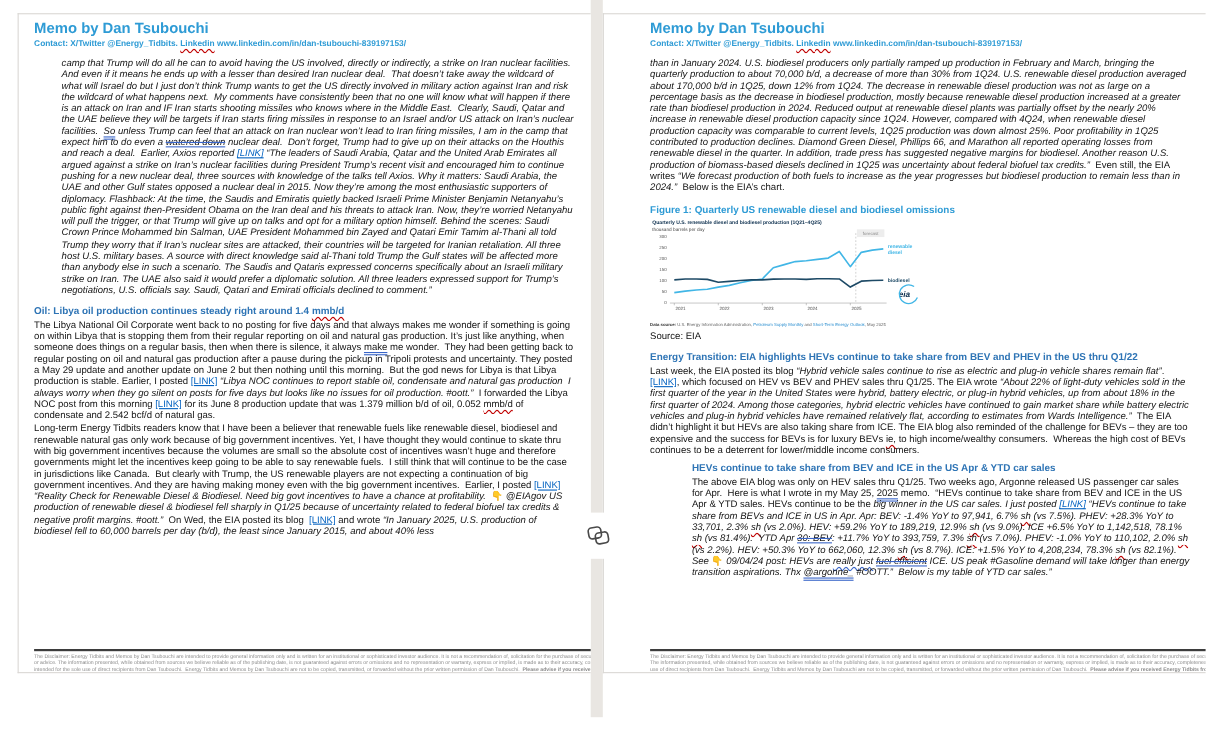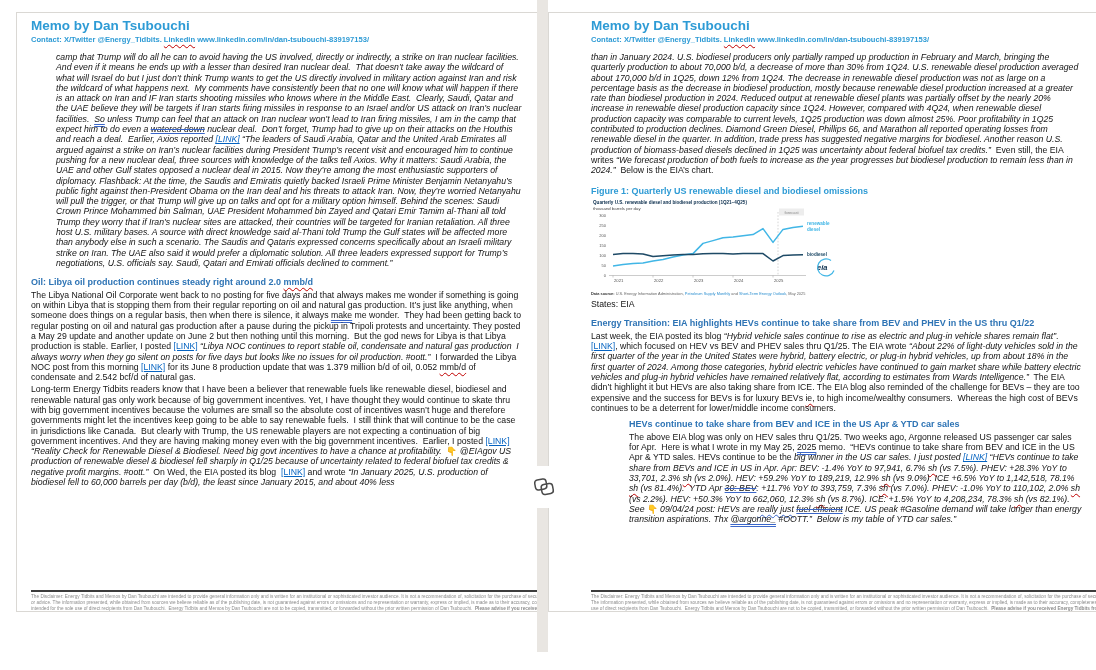--- a/index.html
+++ b/index.html
@@ -48,21 +48,21 @@
 <body>
 
 <div class="stage">
   <div class="seam"></div>
 
   <div class="page page-left">
     <div class="inner">
       <div class="memo-title">Memo by Dan Tsubouchi</div>
       <div class="contact"><span class="seg ">Contact: X/Twitter @Energy_Tidbits. </span><span class="seg rw">Linkedin</span><span class="seg "> www.linkedin.com/in/dan-tsubouchi-839197153/</span></div>
       <div class="body-p quote"><span class="seg it">camp that Trump will do all he can to avoid having the US involved, directly or indirectly, a strike on Iran nuclear facilities.  And even if it means he ends up with a lesser than desired Iran nuclear deal.  That doesn’t take away the wildcard of what will Israel do but I just don’t think Trump wants to get the US directly involved in military action against Iran and risk the wildcard of what happens next.  My comments have consistently been that no one will know what will happen if there is an attack on Iran and IF Iran starts shooting missiles who knows where in the Middle East.  Clearly, Saudi, Qatar and the UAE believe they will be targets if Iran starts firing missiles in response to an Israel and/or US attack on Iran’s nuclear facilities.  </span><span class="seg it bd">So</span><span class="seg it"> unless Trump can feel that an attack on Iran nuclear won’t lead to Iran firing missiles, I am in the camp that expect him to do even a </span><span class="seg it st">watered down</span><span class="seg it"> nuclear deal.  Don’t forget, Trump had to give up on their attacks on the Houthis and reach a deal.  Earlier, Axios reported </span><span class="seg it lk">[LINK]</span><span class="seg it"> “The leaders of Saudi Arabia, Qatar and the United Arab Emirates all argued against a strike on Iran’s nuclear facilities during President Trump’s recent visit and encouraged him to continue pushing for a new nuclear deal, three sources with knowledge of the talks tell Axios. Why it matters: Saudi Arabia, the UAE and other Gulf states opposed a nuclear deal in 2015. Now they’re among the most enthusiastic supporters of diplomacy. Flashback: At the time, the Saudis and Emiratis quietly backed Israeli Prime Minister Benjamin Netanyahu’s public fight against then-President Obama on the Iran deal and his threats to attack Iran. Now, they’re worried Netanyahu will pull the trigger, or that Trump will give up on talks and opt for a military option himself. Behind the scenes: Saudi Crown Prince Mohammed bin Salman, UAE President Mohammed bin Zayed and Qatari Emir Tamim al-Thani all told Trump they worry that if Iran’s nuclear sites are attacked, their countries will be targeted for Iranian retaliation. All three host U.S. military bases. A source with direct knowledge said al-Thani told Trump the Gulf states will be affected more than anybody else in such a scenario. The Saudis and Qataris expressed concerns specifically about an Israeli military strike on Iran. The UAE also said it would prefer a diplomatic solution. All three leaders expressed support for Trump’s negotiations, U.S. officials say. Saudi, Qatari and Emirati officials declined to comment.”</span></div>
-      <div class="sec-h"><span class="seg ">Oil: Libya oil production continues steady right around 2.0 </span><span class="seg rw">mmb/d</span></div>
+      <div class="sec-h"><span class="seg ">Oil: Libya oil production continues steady right around 1.4 </span><span class="seg rw">mmb/d</span></div>
       <div class="body-p"><span class="seg ">The Libya National Oil Corporate went back to no posting for five days and that always makes me wonder if something is going on within Libya that is stopping them from their regular reporting on oil and natural gas production. It’s just like anything, when someone does things on a regular basis, then when there is silence, it always </span><span class="seg bd">make</span><span class="seg "> me wonder.  They had been getting back to regular posting on oil and natural gas production after a pause during the pickup in Tripoli protests and uncertainty. They posted a May 29 update and another update on June 2 but then nothing until this morning.  But the god news for Libya is that Libya production is stable. Earlier, I posted </span><span class="seg lk">[LINK]</span><span class="seg it"> “Libya NOC continues to report stable oil, condensate and natural gas production  I always worry when they go silent on posts for five days but looks like no issues for oil production. #oott.”</span><span class="seg ">  I forwarded the Libya NOC post from this morning </span><span class="seg lk">[LINK]</span><span class="seg "> for its June 8 production update that was 1.379 million b/d of oil, 0.052 </span><span class="seg rw">mmb/d</span><span class="seg "> of condensate and 2.542 bcf/d of natural gas.</span></div>
       <div class="body-p"><span class="seg ">Long-term Energy Tidbits readers know that I have been a believer that renewable fuels like renewable diesel, biodiesel and renewable natural gas only work because of big government incentives. Yet, I have thought they would continue to skate thru with big government incentives because the volumes are small so the absolute cost of incentives wasn’t huge and therefore governments might let the incentives keep going to be able to say renewable fuels.  I still think that will continue to be the case in jurisdictions like Canada.  But clearly with Trump, the US renewable players are not expecting a continuation of big government incentives. And they are having making money even with the big government incentives.  Earlier, I posted </span><span class="seg lk">[LINK]</span><span class="seg it"> “Reality Check for Renewable Diesel &amp; Biodiesel. Need big govt incentives to have a chance at profitability.  </span><span class="seg em">👇</span><span class="seg it"> @EIAgov US production of renewable diesel &amp; biodiesel fell sharply in Q1/25 because of uncertainty related to federal biofuel tax credits &amp; negative profit margins. #oott.”</span><span class="seg ">  On Wed, the EIA posted its blog  </span><span class="seg lk">[LINK]</span><span class="seg "> and wrote </span><span class="seg it">“In January 2025, U.S. production of biodiesel fell to 60,000 barrels per day (b/d), the least since January 2015, and about 40% less</span></div>
     </div>
     <div class="footer">
       <div class="footer-text"><span class="seg ">The Disclaimer: Energy Tidbits and Memos by Dan Tsubouchi are intended to provide general information only and is written for an institutional or sophisticated investor audience. It is not a recommendation of, solicitation for the purchase of securities, an offer of securities, or intended as investment research or advice. The information presented, while obtained from sources we believe reliable as of the publishing date, is not guaranteed against errors or omissions and no representation or warranty, express or implied, is made as to their accuracy, completeness or correctness. This publication is proprietary and intended for the sole use of direct recipients from Dan Tsubouchi.  Energy Tidbits and Memos by Dan Tsubouchi are not to be copied, transmitted, or forwarded without the prior written permission of Dan Tsubouchi.  </span><span class="seg bu">Please advise if you received Energy Tidbits from a source other than Dan Tsubouchi.</span></div>
     </div>
   </div>
 
   <div class="page page-right">
     <div class="inner">
@@ -98,21 +98,21 @@
             <polyline points="22.0,68.0 32.0,66.6 42.0,65.6 52.0,65.0 62.0,63.0 72.0,61.4 82.0,59.0 92.0,57.0 102.0,55.6 112.0,45.4 122.0,42.6 132.0,39.8 142.0,39.0 152.0,37.8 162.0,36.6 172.0,30.6 182.0,44.4 192.0,31.4 202.0,29.4 212.0,28.2" fill="none" stroke="#41b6e6" stroke-width="1.5" stroke-linejoin="round"></polyline>
             <polyline points="22.0,56.4 32.0,55.6 42.0,55.6 52.0,56.0 62.0,58.6 72.0,57.8 82.0,57.0 92.0,56.4 102.0,56.4 112.0,55.8 122.0,55.6 132.0,55.6 142.0,56.0 152.0,55.4 162.0,55.4 172.0,55.6 182.0,63.0 192.0,57.6 202.0,57.0 212.0,56.8" fill="none" stroke="#1e4a66" stroke-width="1.5" stroke-linejoin="round"></polyline>
             <text x="216" y="27.199999999999996" font-size="4.6" font-weight="bold" fill="#41b6e6">renewable</text>
             <text x="216" y="32.699999999999996" font-size="4.6" font-weight="bold" fill="#41b6e6">diesel</text>
             <text x="216" y="58.3" font-size="4.6" font-weight="bold" fill="#1e4a66">biodiesel</text>
             <text x="226" y="72" font-size="7.5" font-weight="bold" font-style="italic" fill="#0c2f4e">eia</text>
             <path d="M240 62.5 A 8.5 8.5 0 1 0 243 72.5" fill="none" stroke="#41b6e6" stroke-width="1.2"></path>
           </svg>
         <div class="ds-line"><span class="seg dsb">Data source: </span><span class="seg ds">U.S. Energy Information Administration, </span><span class="seg dsl">Petroleum Supply Monthly</span><span class="seg ds"> and </span><span class="seg dsl">Short-Term Energy Outlook</span><span class="seg ds">, May 2025</span></div>
       </div>
-      <div class="body-p src">States: EIA</div>
+      <div class="body-p src">Source: EIA</div>
       <div class="sec-h">Energy Transition: EIA highlights HEVs continue to take share from BEV and PHEV in the US thru Q1/22</div>
       <div class="body-p"><span class="seg ">Last week, the EIA posted its blog </span><span class="seg it">“Hybrid vehicle sales continue to rise as electric and plug-in vehicle shares remain flat”</span><span class="seg ">. </span><span class="seg lk">[LINK]</span><span class="seg ">, which focused on HEV vs BEV and PHEV sales thru Q1/25. The EIA wrote </span><span class="seg it">“About 22% of light-duty vehicles sold in the first quarter of the year in the United States were hybrid, battery electric, or plug-in hybrid vehicles, up from about 18% in the first quarter of 2024. Among those categories, hybrid electric vehicles have continued to gain market share while battery electric vehicles and plug-in hybrid vehicles have remained relatively flat, according to estimates from Wards Intelligence.”</span><span class="seg ">  The EIA didn’t highlight it but HEVs are also taking share from ICE. The EIA blog also reminded of the challenge for BEVs – they are too expensive and the success for BEVs is for luxury BEVs </span><span class="seg rw">ie,</span><span class="seg "> to high income/wealthy consumers.  Whereas the high cost of BEVs continues to be a deterrent for lower/middle income consumers.</span></div>
       <div class="sub-h">HEVs continue to take share from BEV and ICE in the US Apr &amp; YTD car sales</div>
       <div class="body-p sub-p"><span class="seg ">The above EIA blog was only on HEV sales thru Q1/25. Two weeks ago, Argonne released US passenger car sales for Apr.  Here is what I wrote in my May 25, </span><span class="seg bd">2025</span><span class="seg "> memo.  “HEVs continue to take share from BEV and ICE in the US Apr &amp; YTD sales. HEVs continue to be the </span><span class="seg it">big winner in the US car sales. I just posted </span><span class="seg it lk">[LINK]</span><span class="seg it"> “HEVs continue to take share from BEVs and ICE in US in Apr. Apr: BEV: -1.4% YoY to 97,941, 6.7% </span><span class="seg it rw">sh</span><span class="seg it"> (vs 7.5%). PHEV: +28.3% YoY to 33,701, 2.3% </span><span class="seg it rw">sh</span><span class="seg it"> (vs 2.0%). HEV: +59.2% YoY to 189,219, 12.9% </span><span class="seg it rw">sh</span><span class="seg it"> (vs 9.0%). ICE +6.5% YoY to 1,142,518, 78.1% </span><span class="seg it rw">sh</span><span class="seg it"> (vs 81.4%).  YTD Apr </span><span class="seg it st">30: BEV</span><span class="seg it">: +11.7% YoY to 393,759, 7.3% </span><span class="seg it rw">sh</span><span class="seg it"> (vs 7.0%). PHEV: -1.0% YoY to 110,102, 2.0% </span><span class="seg it rw">sh</span><span class="seg it"> (vs 2.2%). HEV: +50.3% YoY to 662,060, 12.3% </span><span class="seg it rw">sh</span><span class="seg it"> (vs 8.7%). ICE: +1.5% YoY to 4,208,234, 78.3% </span><span class="seg it rw">sh</span><span class="seg it"> (vs 82.1%). See </span><span class="seg em">👇</span><span class="seg it"> 09/04/24 post: HEVs are </span><span class="seg it bw">really just</span><span class="seg it"> </span><span class="seg it st">fuel efficient</span><span class="seg it"> ICE. US peak #Gasoline demand will take longer than energy transition aspirations. Thx </span><span class="seg it bd">@argonne_</span><span class="seg it"> #OOTT.”  Below is my table of YTD car sales.”</span></div>
     </div>
     <div class="footer">
       <div class="footer-text"><span class="seg ">The Disclaimer: Energy Tidbits and Memos by Dan Tsubouchi are intended to provide general information only and is written for an institutional or sophisticated investor audience. It is not a recommendation of, solicitation for the purchase of securities, an offer of securities, or intended as investment research or advice. The information presented, while obtained from sources we believe reliable as of the publishing date, is not guaranteed against errors or omissions and no representation or warranty, express or implied, is made as to their accuracy, completeness or correctness. This publication is proprietary and intended for the sole use of direct recipients from Dan Tsubouchi.  Energy Tidbits and Memos by Dan Tsubouchi are not to be copied, transmitted, or forwarded without the prior written permission of Dan Tsubouchi.  </span><span class="seg bu">Please advise if you received Energy Tidbits from a source other than Dan Tsubouchi.</span></div>
     </div>
   </div>
 

